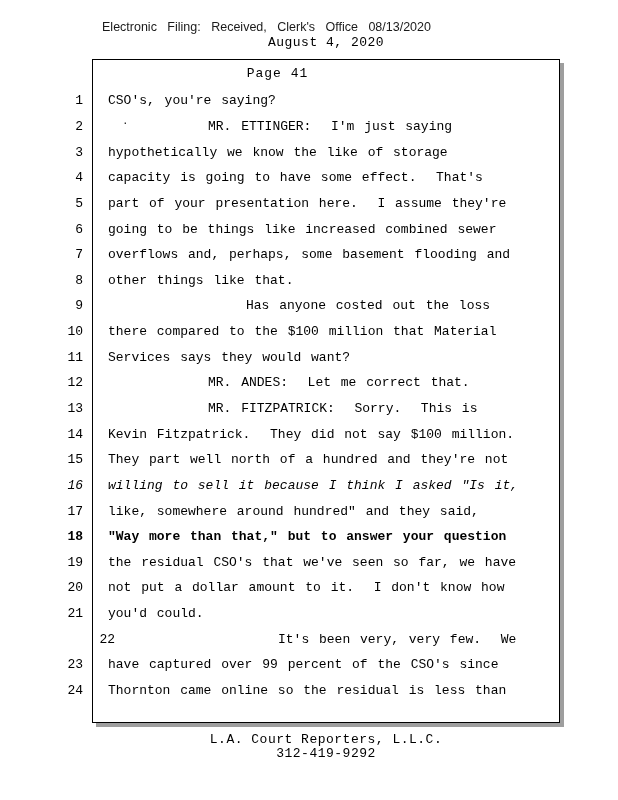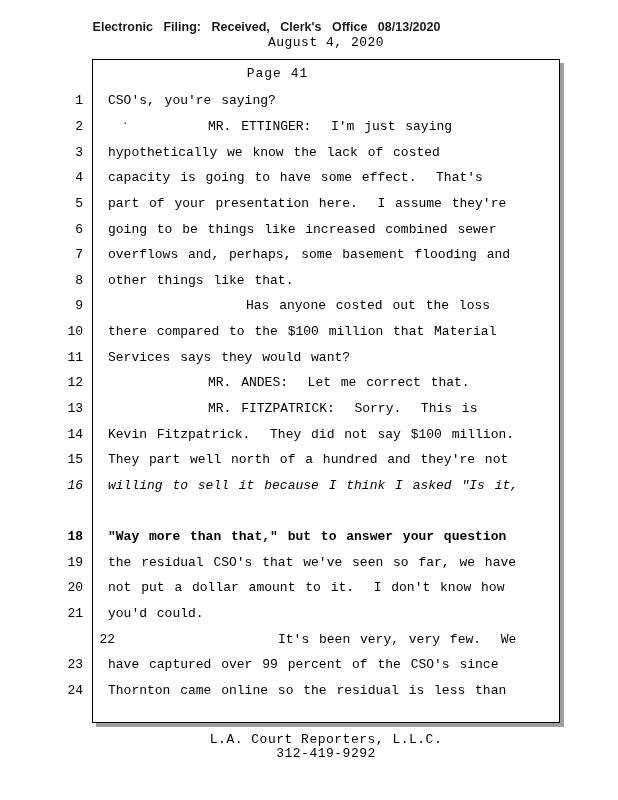--- a/index.html
+++ b/index.html
@@ -14,21 +14,21 @@
   #page {
     position: absolute; left: 0; top: 0;
     width: 618px; height: 800px;
     background: #fff;
   }
   
   .stamp {
     position: absolute; left: 0; top: 20px; width: 533px;
     text-align: center;
     font-family: "Liberation Sans", sans-serif;
-    font-size: 12.5px; font-weight: bold; color: #1a1a1a;
+    font-size: 12.5px; font-weight: normal; color: #1a1a1a;
     word-spacing: 7px; letter-spacing: 0px;
   }
   
   .doc-date {
     position: absolute; left: 92px; top: 35px; width: 468px;
     text-align: center;
     font-size: 13px; letter-spacing: 0.5px;
   }
   
   .frame {
@@ -80,34 +80,35 @@
 
   <div class="doc-date">August 4, 2020</div>
 
   <div class="frame"></div>
 
   <div class="page-label-row">Page 41</div>
 
   <div id="lines">
       <div class="t-row" style="top: 88.4px;"><span class="t-num">1</span><span class="t-text indent-none">CSO's, you're saying?</span></div>
       <div class="t-row" style="top: 114px;"><span class="t-num">2</span><span class="stray-mark">·</span><span class="t-text indent-speaker">MR. ETTINGER:  I'm just saying</span></div>
-      <div class="t-row" style="top: 139.7px;"><span class="t-num">3</span><span class="t-text indent-none">hypothetically we know the lack of costed</span></div>
+      <div class="t-row" style="top: 139.7px;"><span class="t-num">3</span><span class="t-text indent-none">hypothetically we know the like of storage</span></div>
       <div class="t-row" style="top: 165.3px;"><span class="t-num">4</span><span class="t-text indent-none">capacity is going to have some effect.  That's</span></div>
       <div class="t-row" style="top: 190.9px;"><span class="t-num">5</span><span class="t-text indent-none">part of your presentation here.  I assume they're</span></div>
       <div class="t-row" style="top: 216.6px;"><span class="t-num">6</span><span class="t-text indent-none">going to be things like increased combined sewer</span></div>
       <div class="t-row" style="top: 242.2px;"><span class="t-num">7</span><span class="t-text indent-none">overflows and, perhaps, some basement flooding and</span></div>
       <div class="t-row" style="top: 267.8px;"><span class="t-num">8</span><span class="t-text indent-none">other things like that.</span></div>
       <div class="t-row" style="top: 293.4px;"><span class="t-num">9</span><span class="t-text indent-deep">Has anyone costed out the loss</span></div>
       <div class="t-row" style="top: 319.1px;"><span class="t-num">10</span><span class="t-text indent-none">there compared to the $100 million that Material</span></div>
       <div class="t-row" style="top: 344.7px;"><span class="t-num">11</span><span class="t-text indent-none">Services says they would want?</span></div>
       <div class="t-row" style="top: 370.3px;"><span class="t-num">12</span><span class="t-text indent-speaker">MR. ANDES:  Let me correct that.</span></div>
       <div class="t-row" style="top: 396px;"><span class="t-num">13</span><span class="t-text indent-speaker">MR. FITZPATRICK:  Sorry.  This is</span></div>
       <div class="t-row" style="top: 421.6px;"><span class="t-num">14</span><span class="t-text indent-none">Kevin Fitzpatrick.  They did not say $100 million.</span></div>
       <div class="t-row" style="top: 447.2px;"><span class="t-num">15</span><span class="t-text indent-none">They part well north of a hundred and they're not</span></div>
       <div class="t-row" style="top: 472.9px; font-style: italic;"><span class="t-num">16</span><span class="t-text indent-none">willing to sell it because I think I asked "Is it,</span></div>
+      <div class="t-row" style="top: 498.5px;"><span class="t-num">17</span><span class="t-text indent-none">like, somewhere around hundred" and they said,</span></div>
       <div class="t-row" style="top: 524.1px; font-weight: bold;"><span class="t-num">18</span><span class="t-text indent-none">"Way more than that," but to answer your question</span></div>
       <div class="t-row" style="top: 549.7px;"><span class="t-num">19</span><span class="t-text indent-none">the residual CSO's that we've seen so far, we have</span></div>
       <div class="t-row" style="top: 575.4px;"><span class="t-num">20</span><span class="t-text indent-none">not put a dollar amount to it.  I don't know how</span></div>
       <div class="t-row" style="top: 601px;"><span class="t-num">21</span><span class="t-text indent-none">you'd could.</span></div>
       <div class="t-row" style="top: 626.6px; margin-left: 32px;"><span class="t-num">22</span><span class="t-text indent-deep">It's been very, very few.  We</span></div>
       <div class="t-row" style="top: 652.3px;"><span class="t-num">23</span><span class="t-text indent-none">have captured over 99 percent of the CSO's since</span></div>
       <div class="t-row" style="top: 677.9px;"><span class="t-num">24</span><span class="t-text indent-none">Thornton came online so the residual is less than</span></div>
     </div>
 
   <div class="footer footer-company">L.A. Court Reporters, L.L.C.</div>

